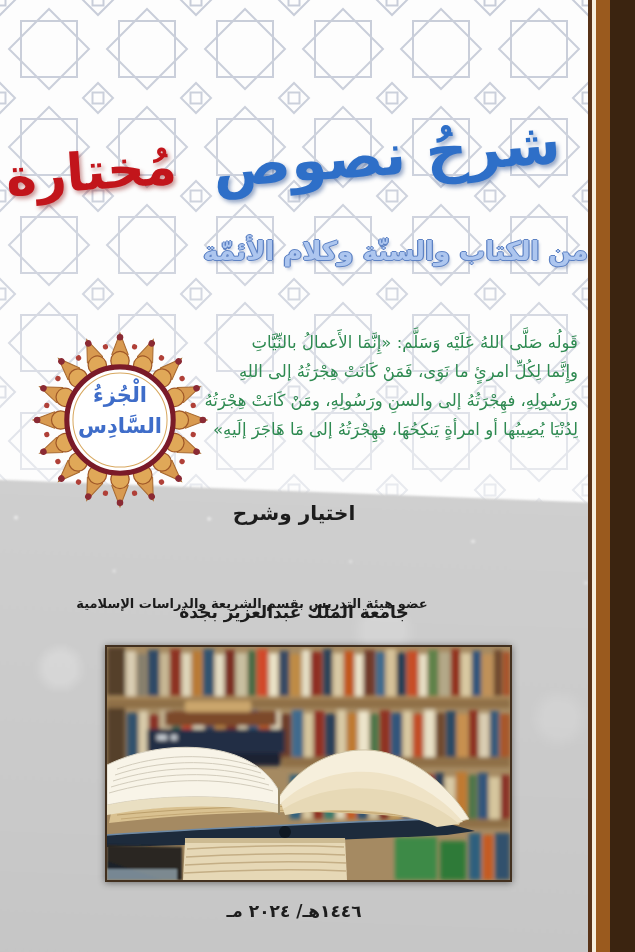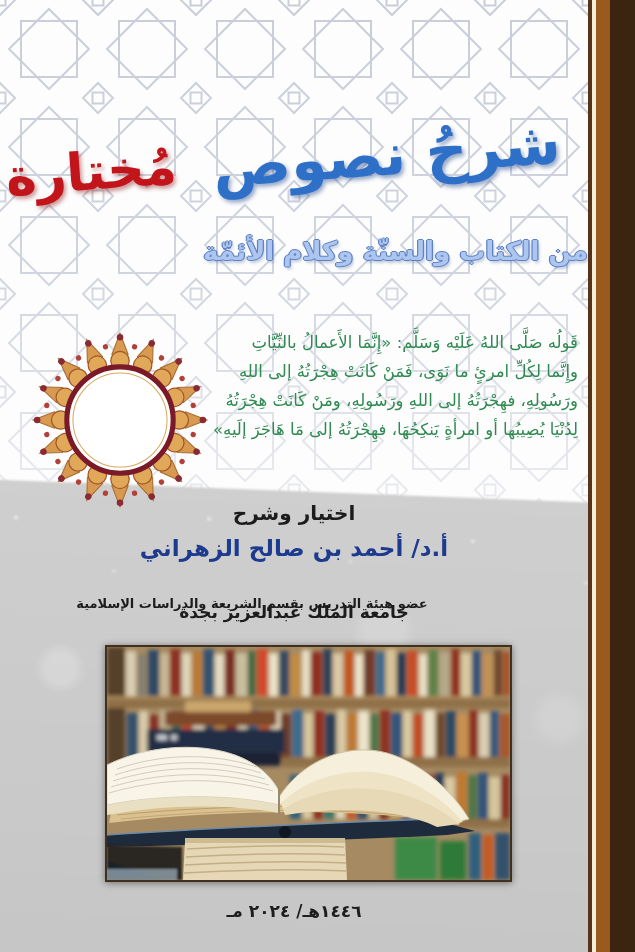--- a/index.html
+++ b/index.html
@@ -136,21 +136,21 @@
   <div class="title">
     <span class="t-blue">شرحُ نصوص</span>
     <span class="t-red">مُختارة</span>
   </div>
 
   <div class="subtitle">من الكتاب والسنّة وكلام الأئمّة</div>
 
   <div class="hadith">
     <div class="hline">قَولُه صَلَّى اللهُ عَلَيْه وَسَلَّم: «إِنَّمَا الأَعمالُ بالنِّيَّاتِ</div>
     <div class="hline">وإِنَّما لِكُلِّ امرئٍ ما نَوَى، فَمَنْ كَانَتْ هِجْرَتُهُ إلى اللهِ</div>
-    <div class="hline">ورَسُولِهِ، فهِجْرَتُهُ إلى اللهِ ورَسُولِهِ، ومَنْ كَانَتْ هِجْرَتُهُ</div>
+    <div class="hline">ورَسُولِهِ، فهِجْرَتُهُ إلى والسنِ ورَسُولِهِ، ومَنْ كَانَتْ هِجْرَتُهُ</div>
     <div class="hline">لِدُنْيَا يُصِيبُها أو امرأةٍ يَنكِحُهَا، فهِجْرَتُهُ إلى مَا هَاجَرَ إلَيهِ»</div>
   </div>
 
   <div class="badge">
     <svg width="180" height="180" viewBox="0 0 176 176" xmlns="http://www.w3.org/2000/svg" xmlns:xlink="http://www.w3.org/1999/xlink">
       <defs>
         <g id="pt">
             <path d="M88,3 L96,24 L88,36 L80,24 Z" fill="#d89a50" stroke="#a86a30" stroke-width="1"></path>
           </g>
         <g id="td">
@@ -231,24 +231,27 @@
         <use xlink:href="#sc" href="#sc" transform="rotate(225 88 88)"></use>
           <use xlink:href="#sc" href="#sc" transform="rotate(247.5 88 88)"></use>
         <use xlink:href="#sc" href="#sc" transform="rotate(270 88 88)"></use>
           <use xlink:href="#sc" href="#sc" transform="rotate(292.5 88 88)"></use>
         <use xlink:href="#sc" href="#sc" transform="rotate(315 88 88)"></use>
           <use xlink:href="#sc" href="#sc" transform="rotate(337.5 88 88)"></use>
       </g>
       <circle cx="88" cy="88" r="52" fill="#ffffff" stroke="#7a1a28" stroke-width="5"></circle>
       <circle cx="88" cy="88" r="46" fill="none" stroke="#d8a860" stroke-width="1"></circle>
     </svg>
+    <div class="badge-text">
+      <div>الْجُزءُ</div>
+      <div>السَّادِس</div>
+    </div>
   </div>
 
   <div class="byline">اختيار وشرح</div>
-  <div class="author">أ.د/ أحمد بن صالح الزهراني</div>
   <div class="affil">عضو هيئة التدريس بقسم الشريعة والدراسات الإسلامية</div>
   <div class="univ">جامعة الملك عبدالعزيز بجدة</div>
 
   <div class="photo">
     <svg width="403" height="233" viewBox="0 0 403 233" xmlns="http://www.w3.org/2000/svg">
       <defs>
         <filter id="bblur" x="-10%" y="-10%" width="120%" height="120%">
             <feGaussianBlur stdDeviation="2.2"></feGaussianBlur>
           </filter>
         <filter id="sblur" x="-20%" y="-20%" width="140%" height="140%">

